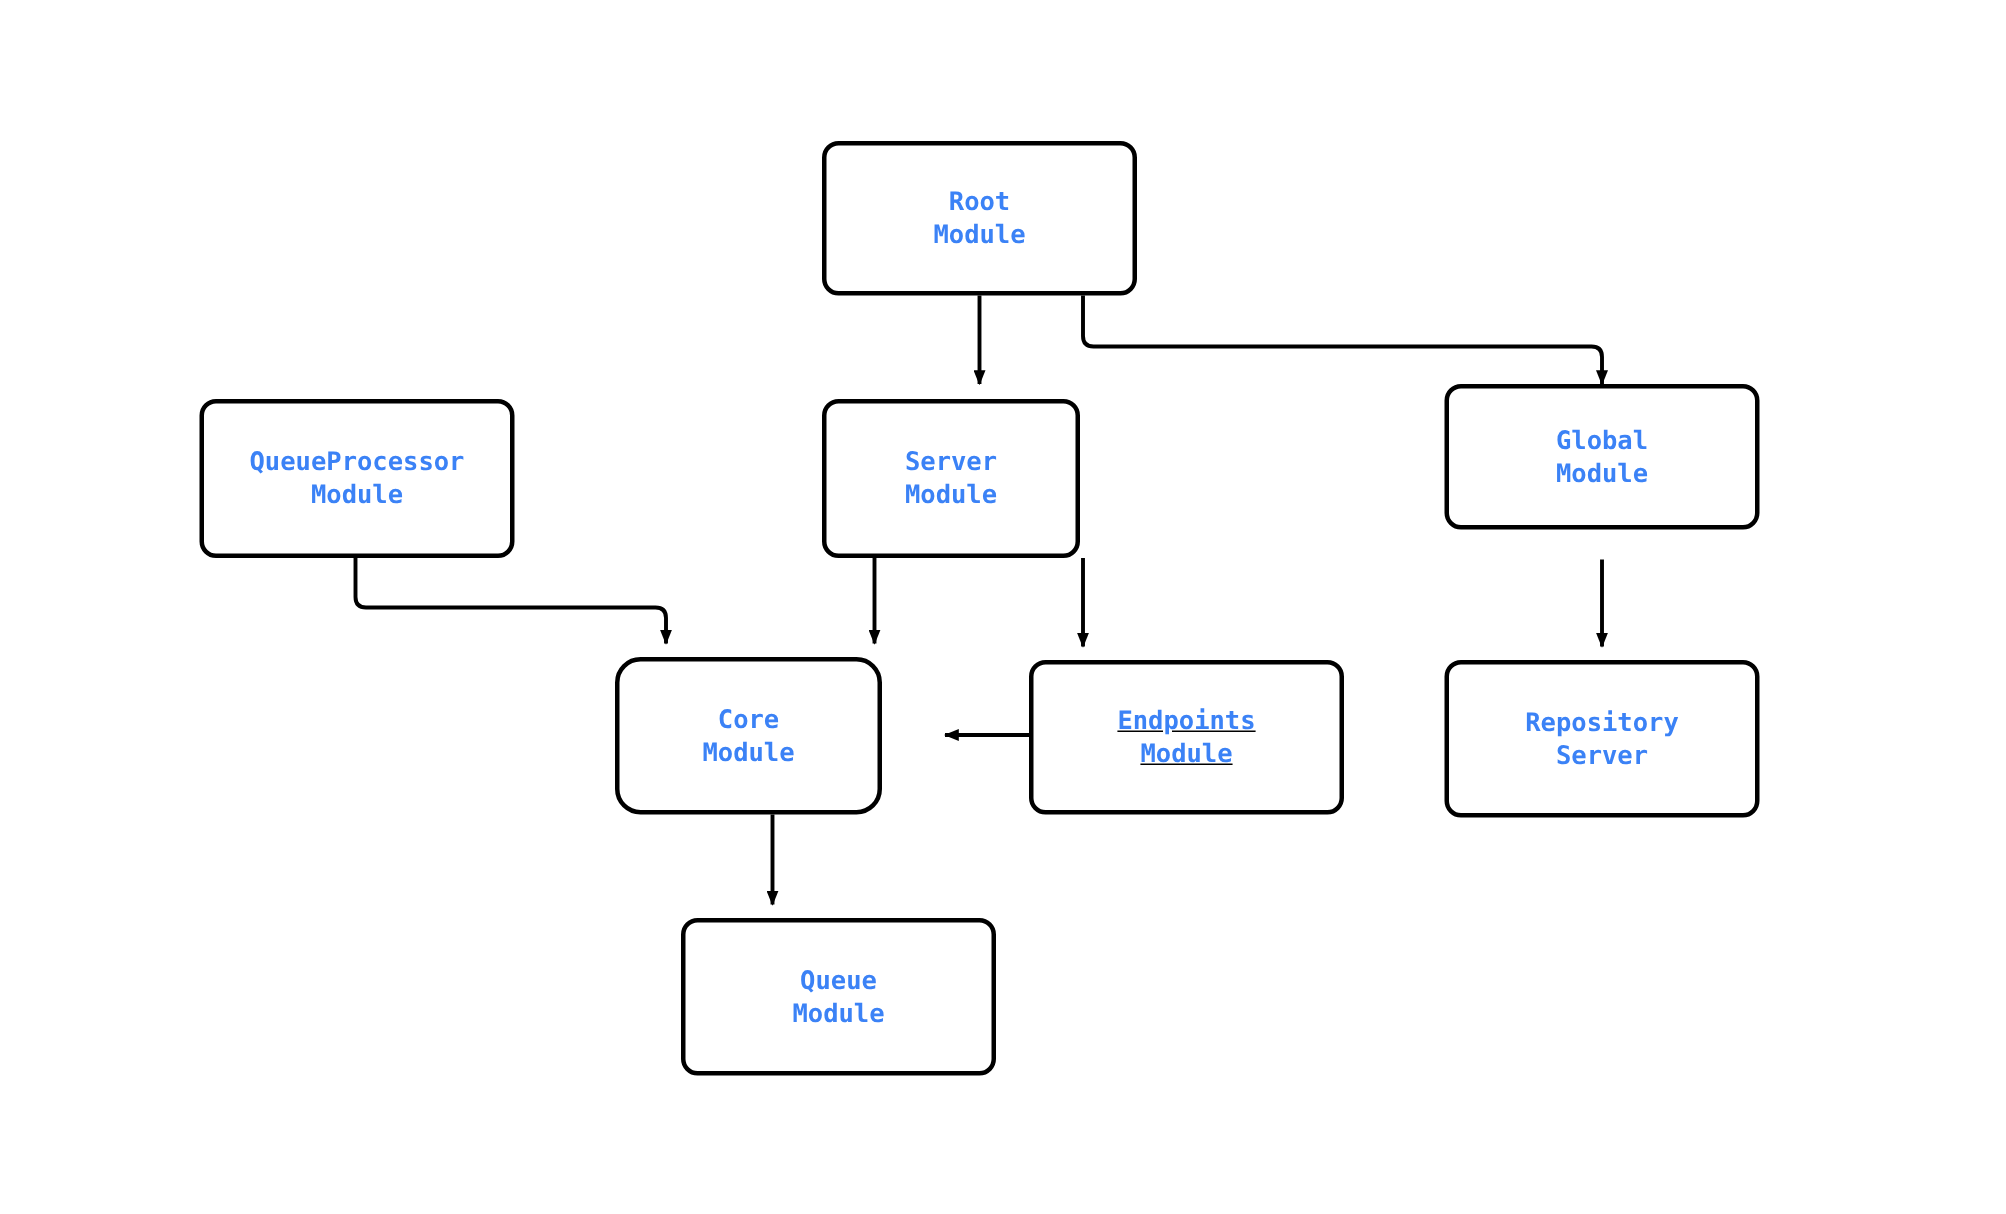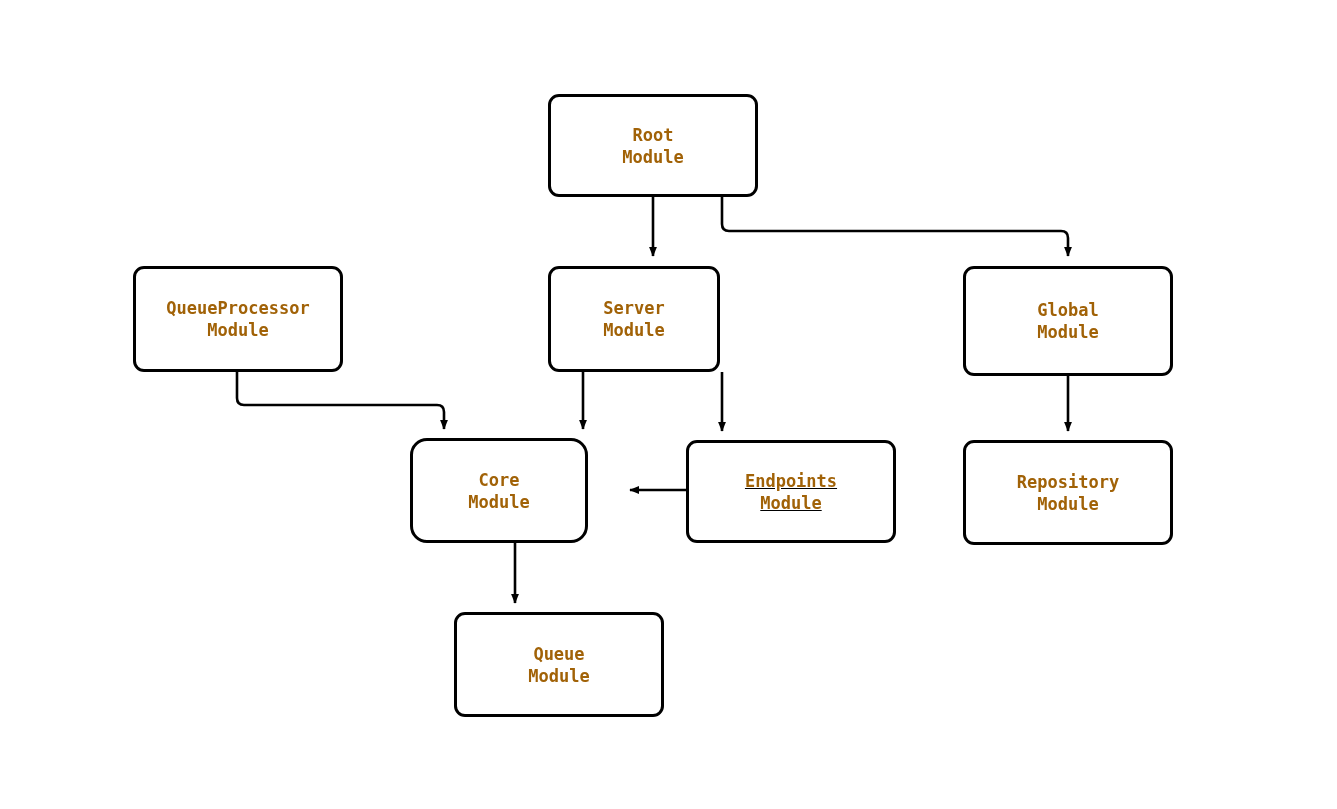--- a/index.html
+++ b/index.html
@@ -34,21 +34,21 @@
     flex-direction: column;
     align-items: center;
     justify-content: center;
     z-index: 2;
   }
   .node-label {
     font-family: "DejaVu Sans Mono", "Liberation Mono", monospace;
     font-size: 17px;
     font-weight: bold;
     line-height: 22px;
-    color: #a16207;
+    color: #3b82f6;
     text-align: center;
     white-space: pre;
     letter-spacing: 0px;
   }
 </style>
 </head>
 <body>
 
 <div id="canvas">
 
@@ -87,38 +87,38 @@
   <div class="node" style="left:133px; top:266px; width:210px; height:106px;">
     <div class="node-label">QueueProcessor
 Module</div>
   </div>
 
   <div class="node" style="left:548px; top:266px; width:172px; height:106px;">
     <div class="node-label">Server
 Module</div>
   </div>
 
-  <div class="node" style="left:963px; top:266px; width:210px; height:110px;">
+  <div class="node" style="left:963px; top:256px; width:210px; height:97px;">
     <div class="node-label">Global
 Module</div>
   </div>
 
   <div class="node" style="left:410px; top:438px; width:178px; height:105px;border-radius:17px;">
     <div class="node-label">Core
 Module</div>
   </div>
 
   <div class="node" style="left:686px; top:440px; width:210px; height:103px;text-decoration:underline;">
     <div class="node-label">Endpoints
 Module</div>
   </div>
 
   <div class="node" style="left:963px; top:440px; width:210px; height:105px;">
     <div class="node-label">Repository
-Module</div>
+Server</div>
   </div>
 
   <div class="node" style="left:410px; top:612px; width:210px; height:105px;margin-left:44px;">
     <div class="node-label">Queue
 Module</div>
   </div>
 
 </div>
 
 </body></html>

